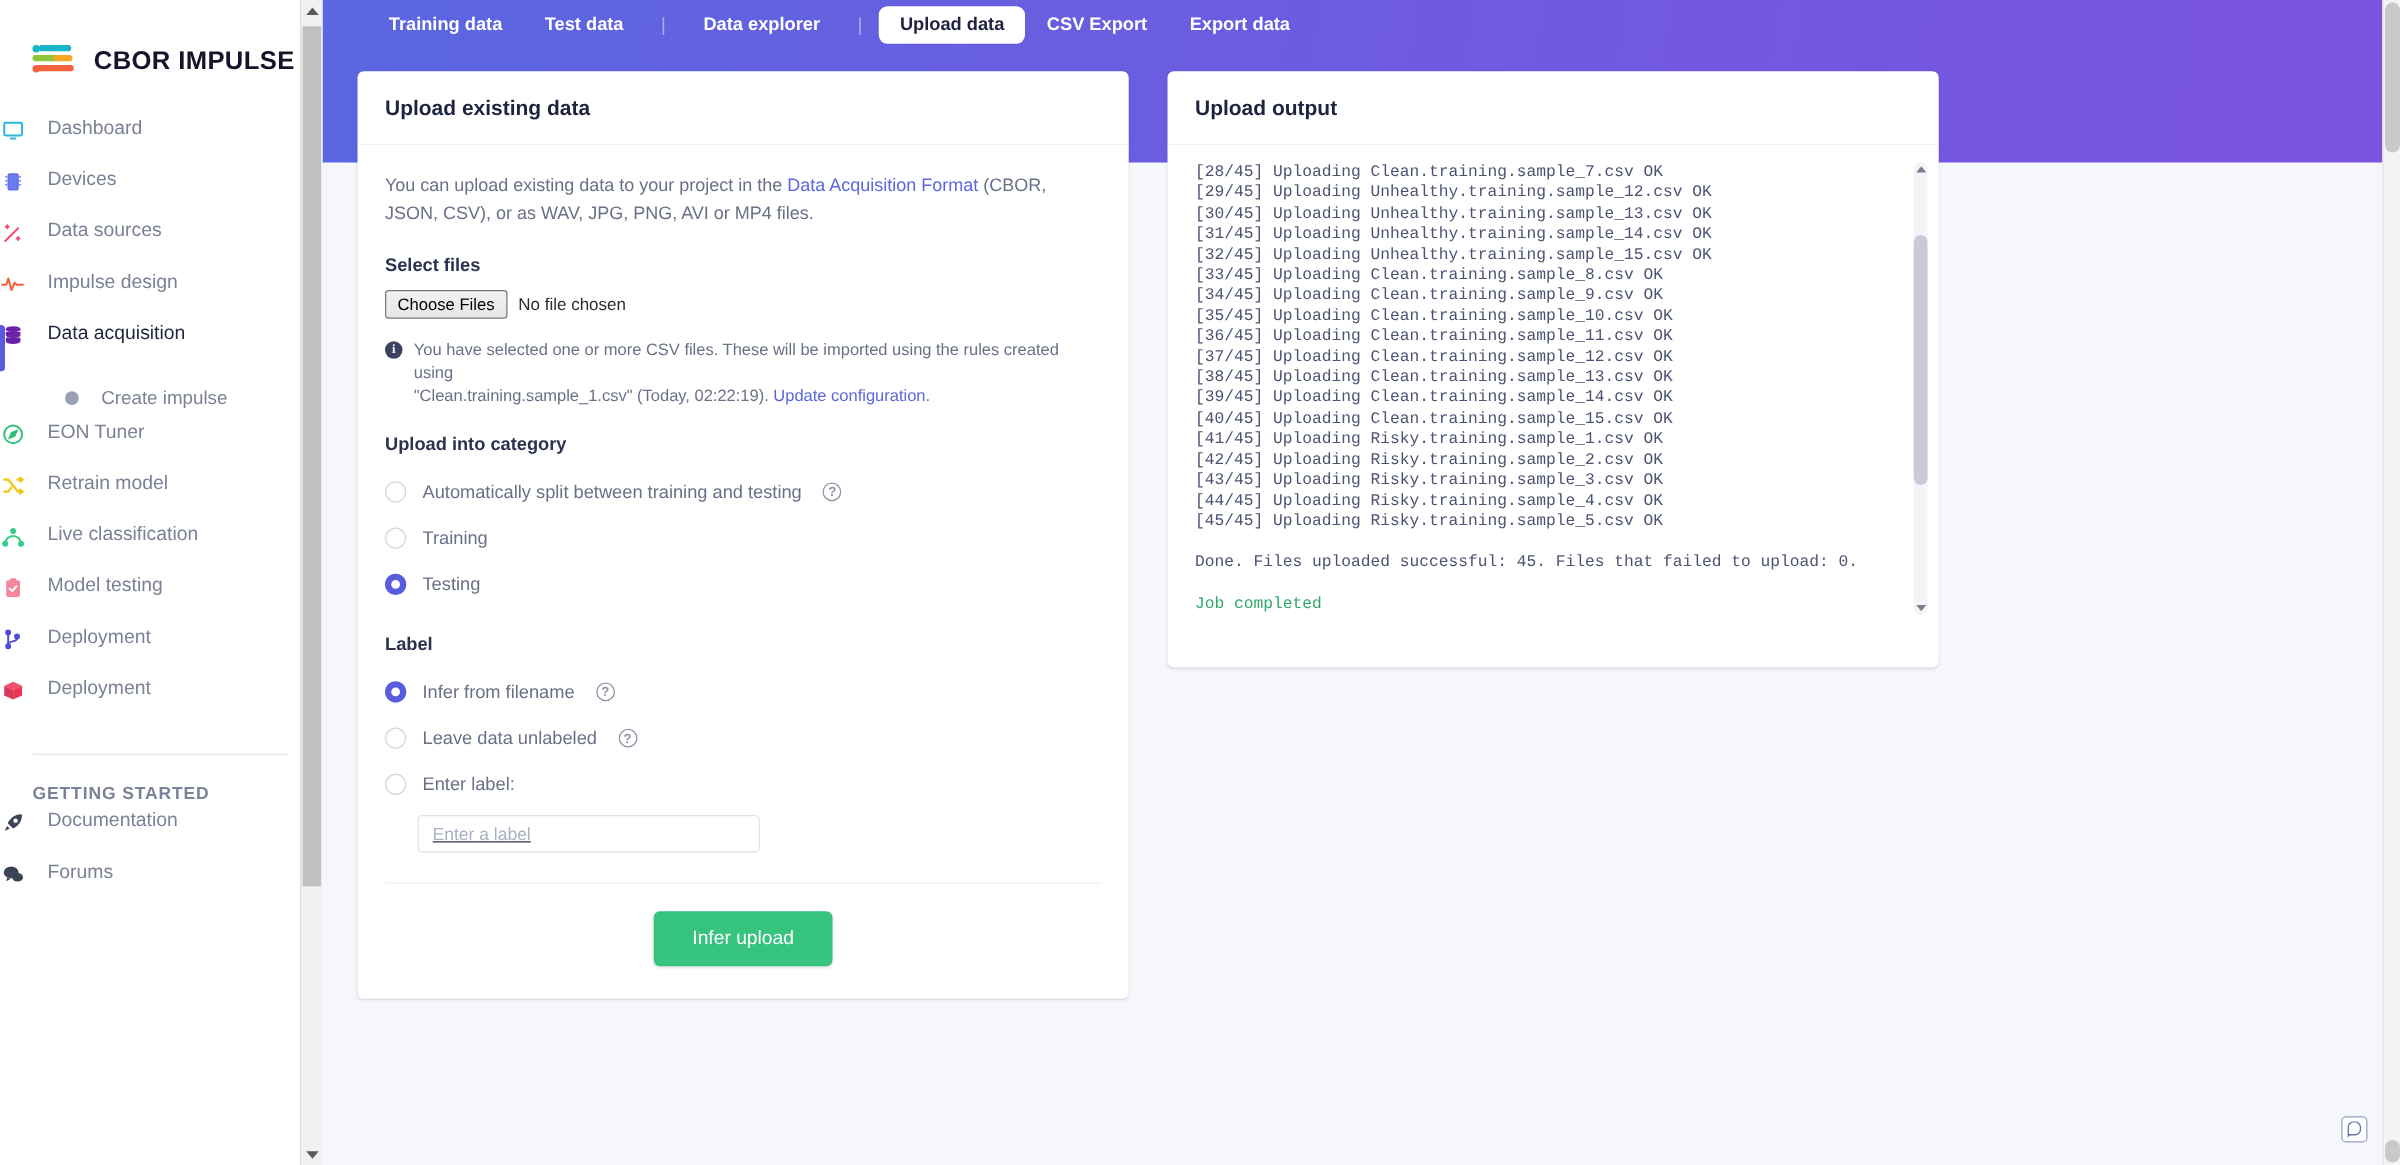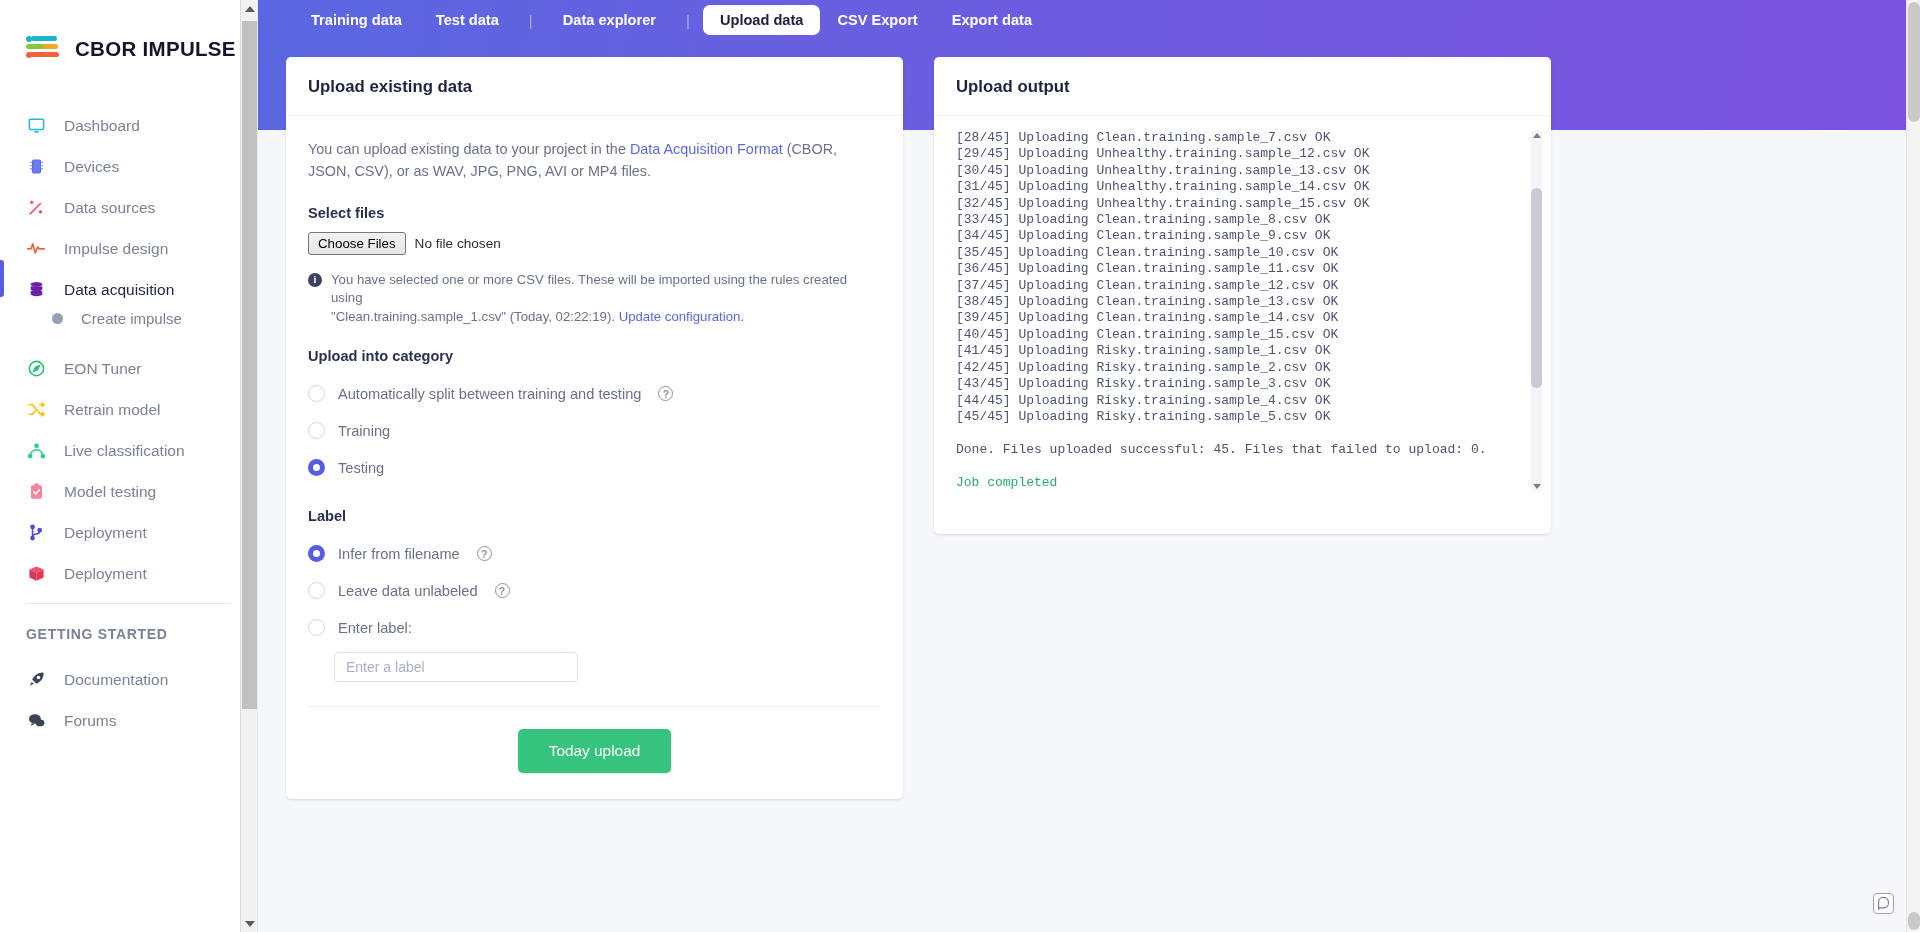--- a/index.html
+++ b/index.html
@@ -39,23 +39,22 @@
   .brand-logo i.b3 { background:#f5a623; left: 17px; top: 10px; width: 15px; }
   .brand-logo i.b4 { background:#f2623f; left: 3px;  top: 18px; width: 30px; }
   .brand-logo i.d1 { background:#19b5c9; left: 0px;  top: 2px;  width: 6px; border-radius:50%; height:6px;}
   .brand-logo i.d2 { background:#f2623f; left: 0px;  top: 18px; width: 6px; border-radius:50%; height:6px;}
   .brand-name {
     font-size: 20.5px; font-weight: 700; letter-spacing: 0.3px;
     color: #14142b;
   }
   .nav { padding-top: 22px; }
   .nav-item {
-    display: flex; align-items: flex-end;
+    display: flex; align-items: flex-start;
     height: 41px;
-    padding-left: 26px;
     gap: 18px;
     color: #7b8196;
     font-size: 15.5px;
     position: relative;
     cursor: pointer;
   }
   .nav-item.active { color: #1f2540; font-weight: 400; }
   .nav-item.active::before {
     content:""; position:absolute; left:0; top: 2px; bottom: 2px;
     width: 4px; background:#5a5ce0; border-radius: 0 3px 3px 0;
@@ -178,25 +177,25 @@
     content:""; position:absolute; left:5px; top:5px;
     width:7px;height:7px;border-radius:50%;background:#fff;
   }
   .qmark {
     width:15px;height:15px;border-radius:50%;
     border:1.4px solid #8d93a8; color:#8d93a8;
     font-size:10.5px; display:inline-flex; align-items:center; justify-content:center;
     margin-left:4px; font-weight:700; cursor:pointer;
   }
   .label-input {
-    margin: 6px 0 0 26px; width: 244px; height: 30px;
+    margin: 6px 0 0 26px; width: 274px; height: 30px;
     border:1px solid #dfe2ec; border-radius: 4px;
     padding: 14px 11px; font-size:14px; color:#2b3150;
     font-family:"Liberation Sans", sans-serif;
-    outline:none; background:#fff;
+    outline:none; background:#fff;text-decoration:underline;
   }
   .label-input::placeholder { color:#aab0c2; }
 
   .card-foot {
     margin-top: 24px; border-top:1px solid #eef0f4;
     padding: 22px 0 26px 0; display:flex; justify-content:center;
   }
   .btn-primary {
     background:#36c37e; color:#fff; border:none; border-radius:5px;
     font-size:15.4px; font-weight:400; padding: 13px 31px; cursor:pointer;
@@ -500,21 +499,21 @@
               <span class="qmark">?</span>
             </div>
             <div class="radio-row">
               <span class="radio"></span>
               <span>Enter label:</span>
             </div>
 
             <input class="label-input" type="text" placeholder="Enter a label" style="">
 
             <div class="card-foot">
-              <button class="btn-primary">Today upload</button>
+              <button class="btn-primary">Infer upload</button>
             </div>
           </div>
         </div>
 
         <div class="card card-right">
           <div class="card-head">Upload output</div>
           <div class="log-wrap">
             <div class="log" id="log-lines"><div>[28/45] Uploading Clean.training.sample_7.csv OK</div><div>[29/45] Uploading Unhealthy.training.sample_12.csv OK</div><div>[30/45] Uploading Unhealthy.training.sample_13.csv OK</div><div>[31/45] Uploading Unhealthy.training.sample_14.csv OK</div><div>[32/45] Uploading Unhealthy.training.sample_15.csv OK</div><div>[33/45] Uploading Clean.training.sample_8.csv OK</div><div>[34/45] Uploading Clean.training.sample_9.csv OK</div><div>[35/45] Uploading Clean.training.sample_10.csv OK</div><div>[36/45] Uploading Clean.training.sample_11.csv OK</div><div>[37/45] Uploading Clean.training.sample_12.csv OK</div><div>[38/45] Uploading Clean.training.sample_13.csv OK</div><div>[39/45] Uploading Clean.training.sample_14.csv OK</div><div>[40/45] Uploading Clean.training.sample_15.csv OK</div><div>[41/45] Uploading Risky.training.sample_1.csv OK</div><div>[42/45] Uploading Risky.training.sample_2.csv OK</div><div>[43/45] Uploading Risky.training.sample_3.csv OK</div><div>[44/45] Uploading Risky.training.sample_4.csv OK</div><div>[45/45] Uploading Risky.training.sample_5.csv OK</div><div class="blank"></div><div>Done. Files uploaded successful: 45. Files that failed to upload: 0.</div><div class="blank"></div><div class="ok-line">Job completed</div></div>
             <div class="log-sb">
               <div class="a up">

